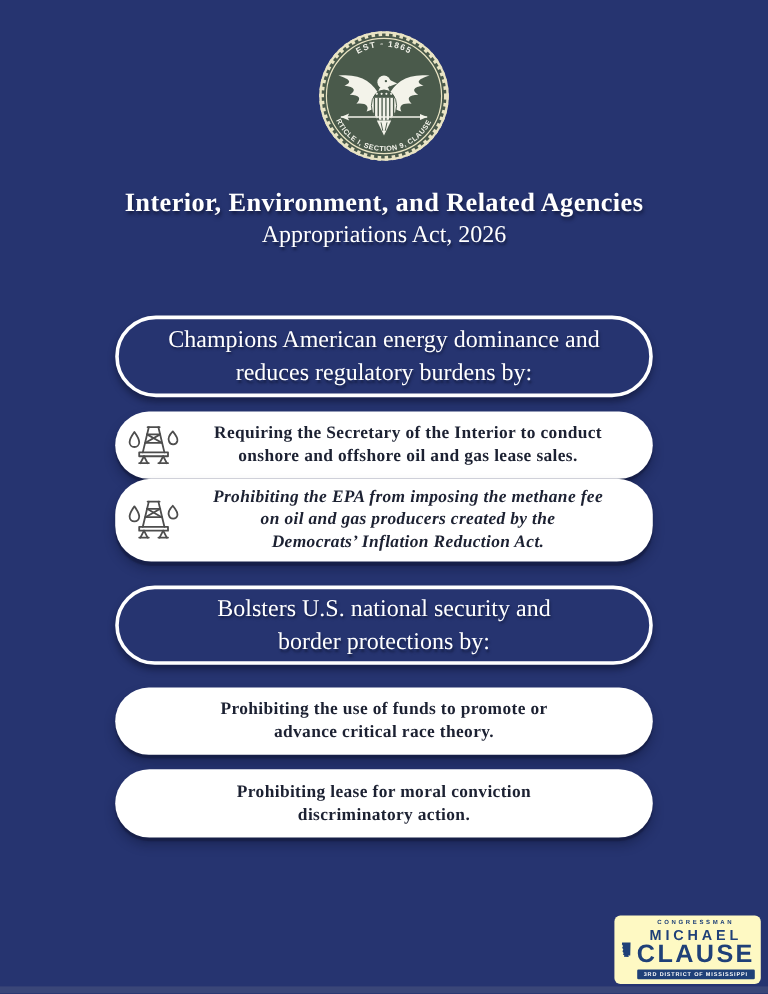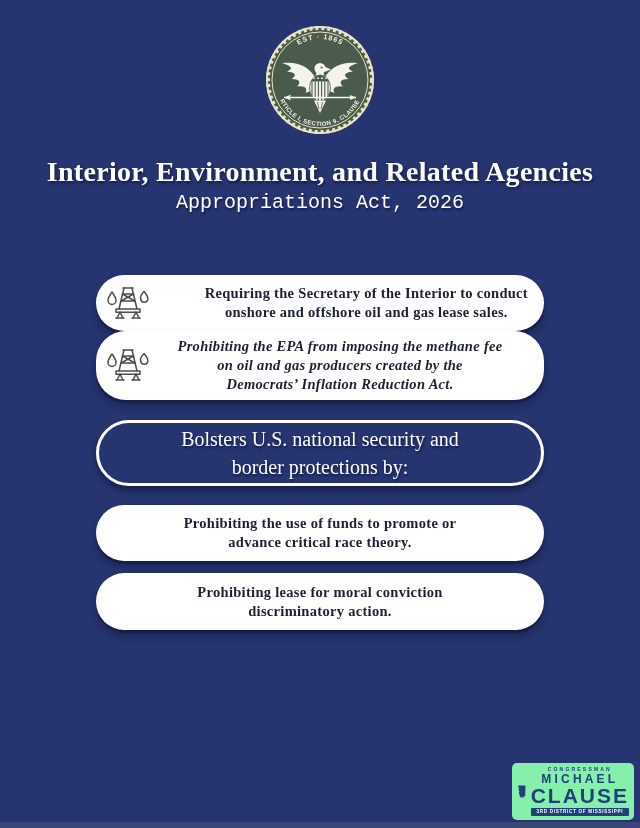--- a/index.html
+++ b/index.html
@@ -6,27 +6,26 @@
   body{
     width:640px;height:828px;position:relative;overflow:hidden;
     background:#263470;
     font-family:"Liberation Serif", serif;
   }
   
   .seal{position:absolute;top:24px;left:50%;transform:translateX(-50%);width:112px;height:112px;}
   
   .title-block{position:absolute;top:156px;left:0;width:640px;text-align:center;color:#ffffff;}
   .page-title{
-    font-size:28px;font-weight:bold;letter-spacing:.3px;white-space:nowrap;
+    font-size:22px;font-weight:bold;letter-spacing:.3px;white-space:nowrap;
     text-shadow:1px 2px 3px rgba(8,12,35,.6);
   }
   .page-subtitle{
     font-size:20px;font-weight:normal;margin-top:3px;
     text-shadow:1px 2px 2px rgba(8,12,35,.55);
-    font-family:Liberation Mono, monospace;
   }
   
   .content{position:absolute;top:263px;left:96px;width:448px;display:flex;flex-direction:column;}
   .section-header{
     box-sizing:border-box;border:3px solid #ffffff;border-radius:40px;
     min-height:64px;display:flex;align-items:center;justify-content:center;
     color:#ffffff;font-size:20px;line-height:1.42;text-align:center;white-space:pre-line;
     text-shadow:1px 2px 2px rgba(8,12,35,.55);
     box-shadow:0 4px 6px rgba(8,12,35,.5);
     padding:2px 12px;
@@ -36,29 +35,29 @@
     display:flex;align-items:center;justify-content:center;
     color:#1c2132;font-weight:bold;font-size:14.5px;line-height:1.3;
     letter-spacing:.3px;text-align:center;white-space:pre-line;
     box-shadow:0 3px 1px rgba(15,20,50,.45), 0 6px 9px rgba(10,15,40,.35);
     padding:6px 16px;position:relative;
   }
   .pill.has-icon{padding-left:56px;padding-right:16px;}
   .pill .rig{position:absolute;left:9px;top:50%;transform:translateY(-50%);}
   .h1x{min-height:68px;}
   .h2x{min-height:64px;margin-top:20px;}
-  .p1{min-height:56px;margin-top:12px;justify-content:flex-end;}
+  .p1{min-height:56px;margin-top:12px;}
   .p2{min-height:58px;margin-top:0;font-style:italic;}
   .p3{min-height:56px;margin-top:19px;}
   .p4{min-height:55px;margin-top:10px;}
   .p5{min-height:57px;margin-top:12px;}
   
   .footer-logo{
     position:absolute;left:512px;top:763px;width:122px;height:57px;
-    background:#86efac;border-radius:5px;box-sizing:border-box;
+    background:#fef9c3;border-radius:5px;box-sizing:border-box;
     display:flex;align-items:center;gap:4px;padding:4px 5px;
     font-family:"Liberation Sans", sans-serif;
   }
   .logo-text{display:flex;flex-direction:column;align-items:center;color:#1f4078;line-height:1;}
   .logo-congressman{font-size:5px;font-weight:bold;letter-spacing:2.2px;}
   .logo-michael{font-size:12px;font-weight:bold;letter-spacing:3.2px;margin-top:1.5px;}
   .logo-guest{font-size:21px;font-weight:bold;letter-spacing:2px;margin-top:0px;}
   .logo-banner{
     background:#1f4078;color:#ffffff;font-size:4.6px;letter-spacing:.7px;font-weight:bold;
     padding:2px 3px;margin-top:1.5px;align-self:stretch;text-align:center;border-radius:1px;
@@ -124,20 +123,22 @@
   </g>
 </svg>
 
 <div class="title-block">
   <div class="page-title">Interior, Environment, and Related Agencies</div>
   <div class="page-subtitle">Appropriations Act, 2026</div>
 </div>
 
 <div class="content">
 
+  <div class="section-header h1x">Champions American energy dominance and
+reduces regulatory burdens by:</div>
 
   <div class="pill has-icon p1">
     <svg class="rig" width="46" height="36" viewBox="0 0 46 36" fill="none" stroke="#4d4d4d" stroke-width="1.5" stroke-linejoin="round" stroke-linecap="round">
       <path d="M7,7 C7,7 3,12.5 3,15.5 A4,4 0 0 0 11,15.5 C11,12.5 7,7 7,7 Z"></path>
       <path d="M39,6.5 C36,9.5 34.8,12 35.8,14.5 A3.6,3.6 0 0 0 42.8,14.5 C43.4,11.5 41,9 39,6.5 Z"></path>
       <path d="M18,3 H28"></path>
         <path d="M19,3 L14,24"></path>
         <path d="M27,3 L32,24"></path>
       <path d="M17.5,9 H28.5"></path>
         <path d="M16.2,16 H29.8"></path>

